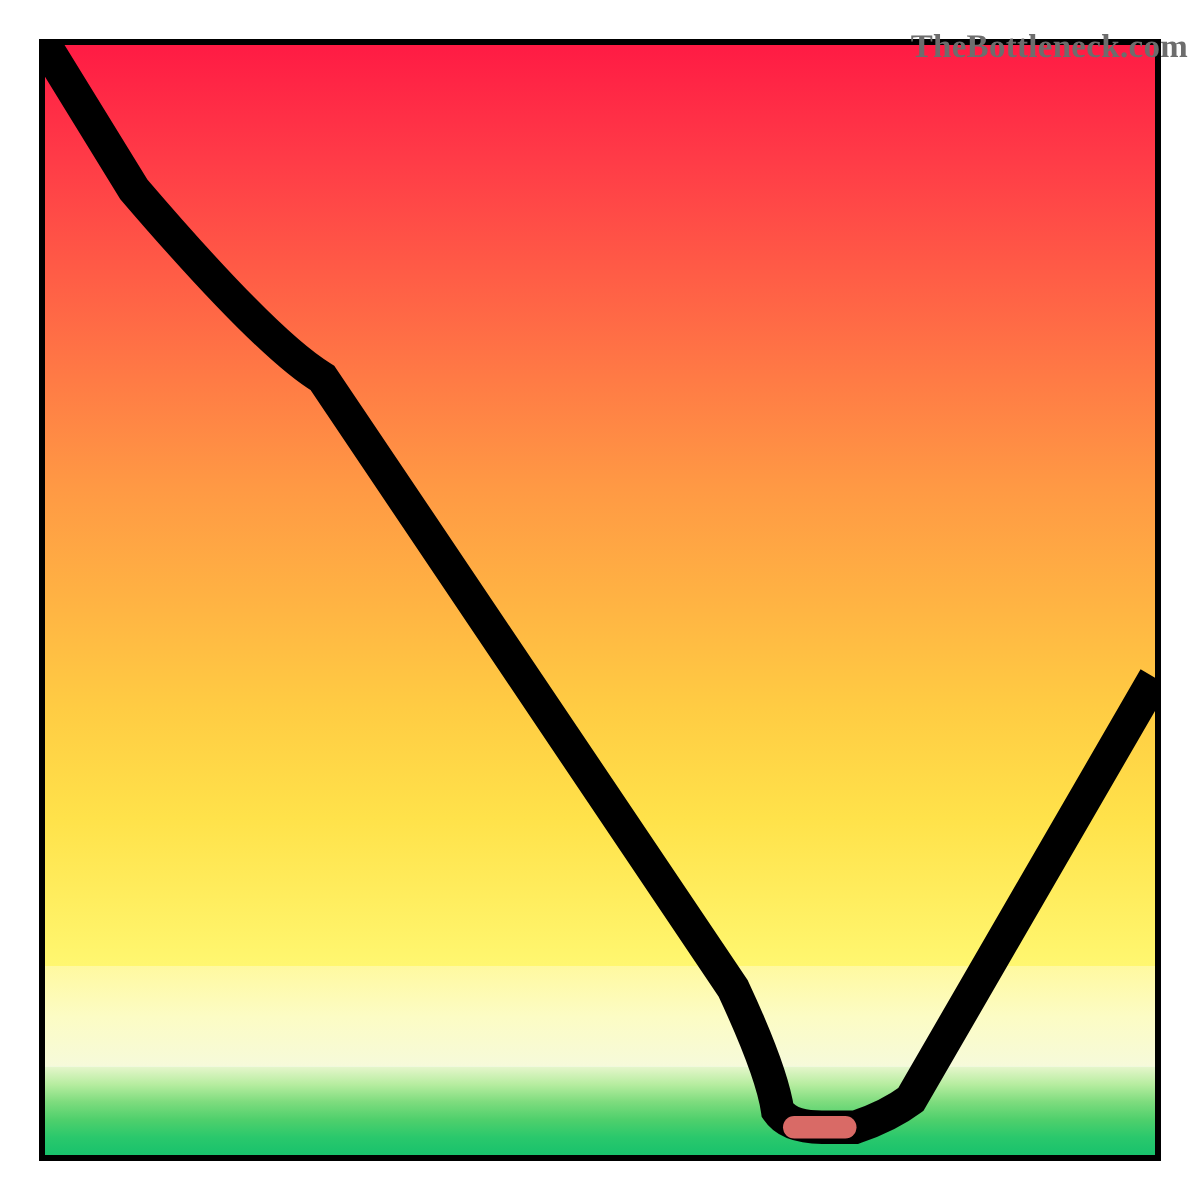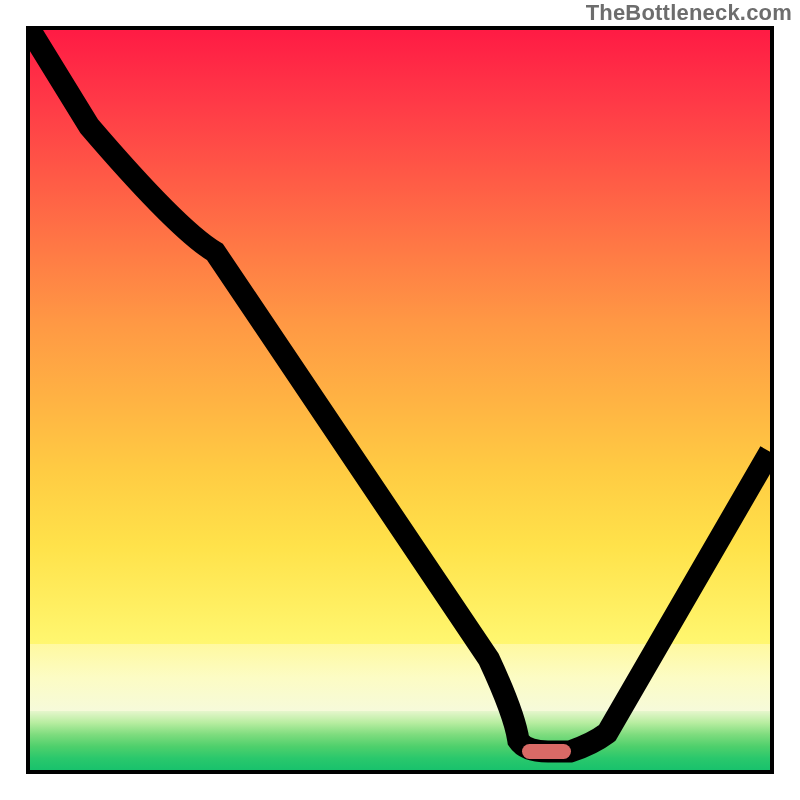--- a/index.html
+++ b/index.html
@@ -11,27 +11,28 @@
     font-family: Arial, Helvetica, sans-serif;
   }
   .container {
     position: relative;
     width: 800px;
     height: 800px;
     box-sizing: border-box;
   }
   .watermark {
     position: absolute;
-    top: 0;
+    top: 18px;
     right: 8px;
     font-size: 22px;
     font-weight: 600;
     color: #6d6d6d;
     letter-spacing: 0.2px;
     z-index: 5;
+    font-family: Liberation Serif, serif;
   }
   .frame {
     position: absolute;
     top: 26px;
     left: 26px;
     width: 748px;
     height: 748px;
     border: 4px solid #000;
     box-sizing: border-box;
     overflow: hidden;

